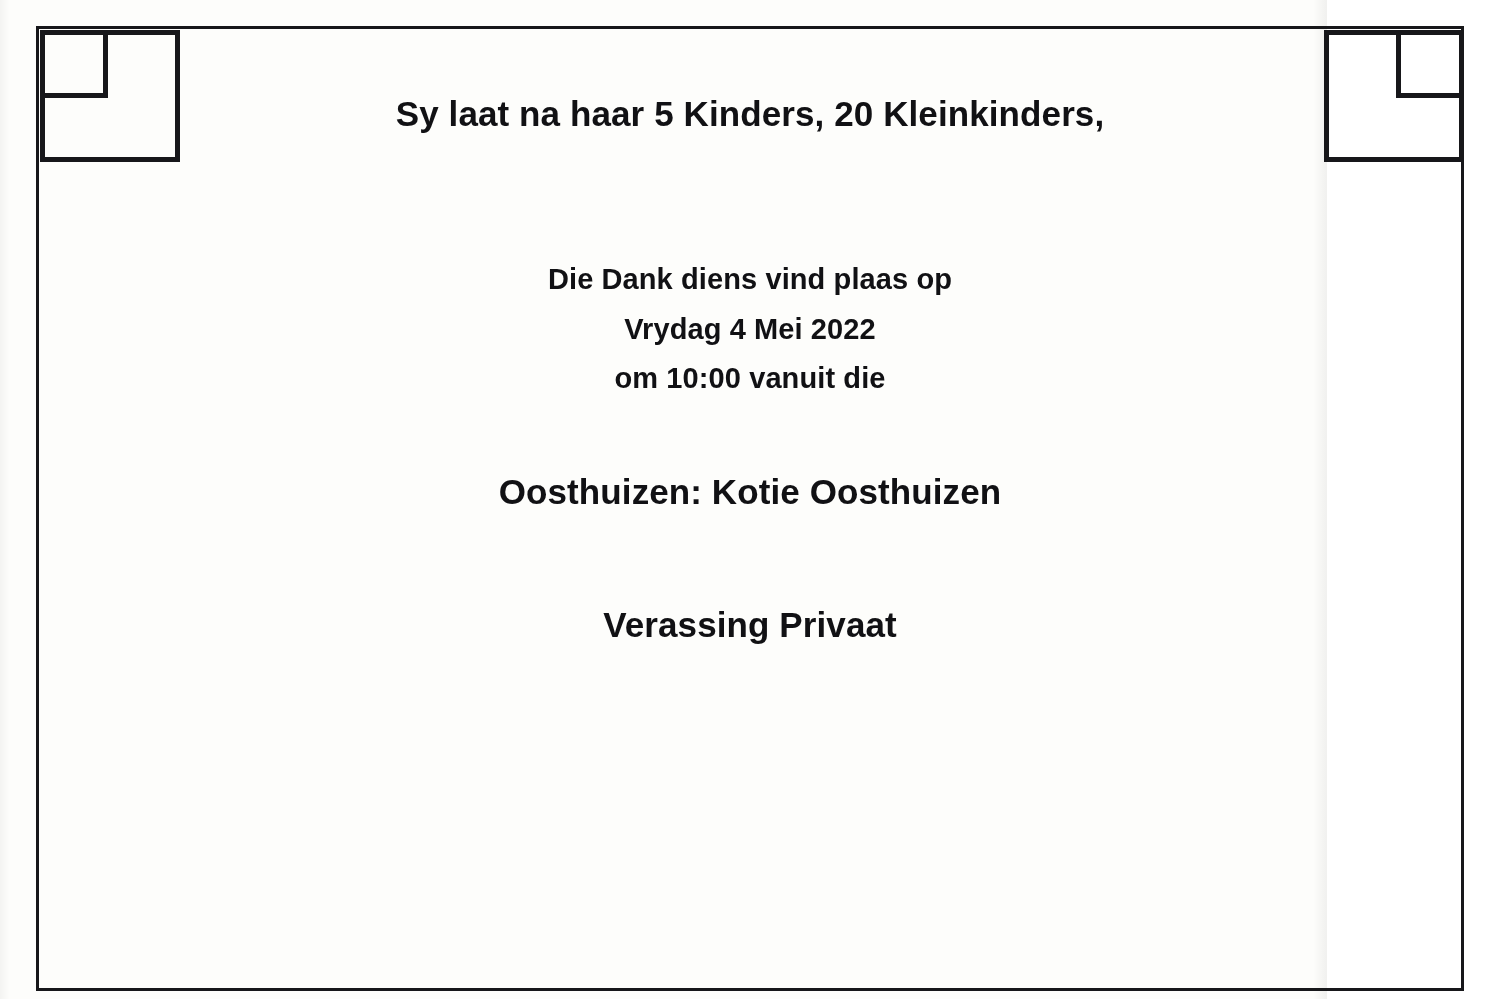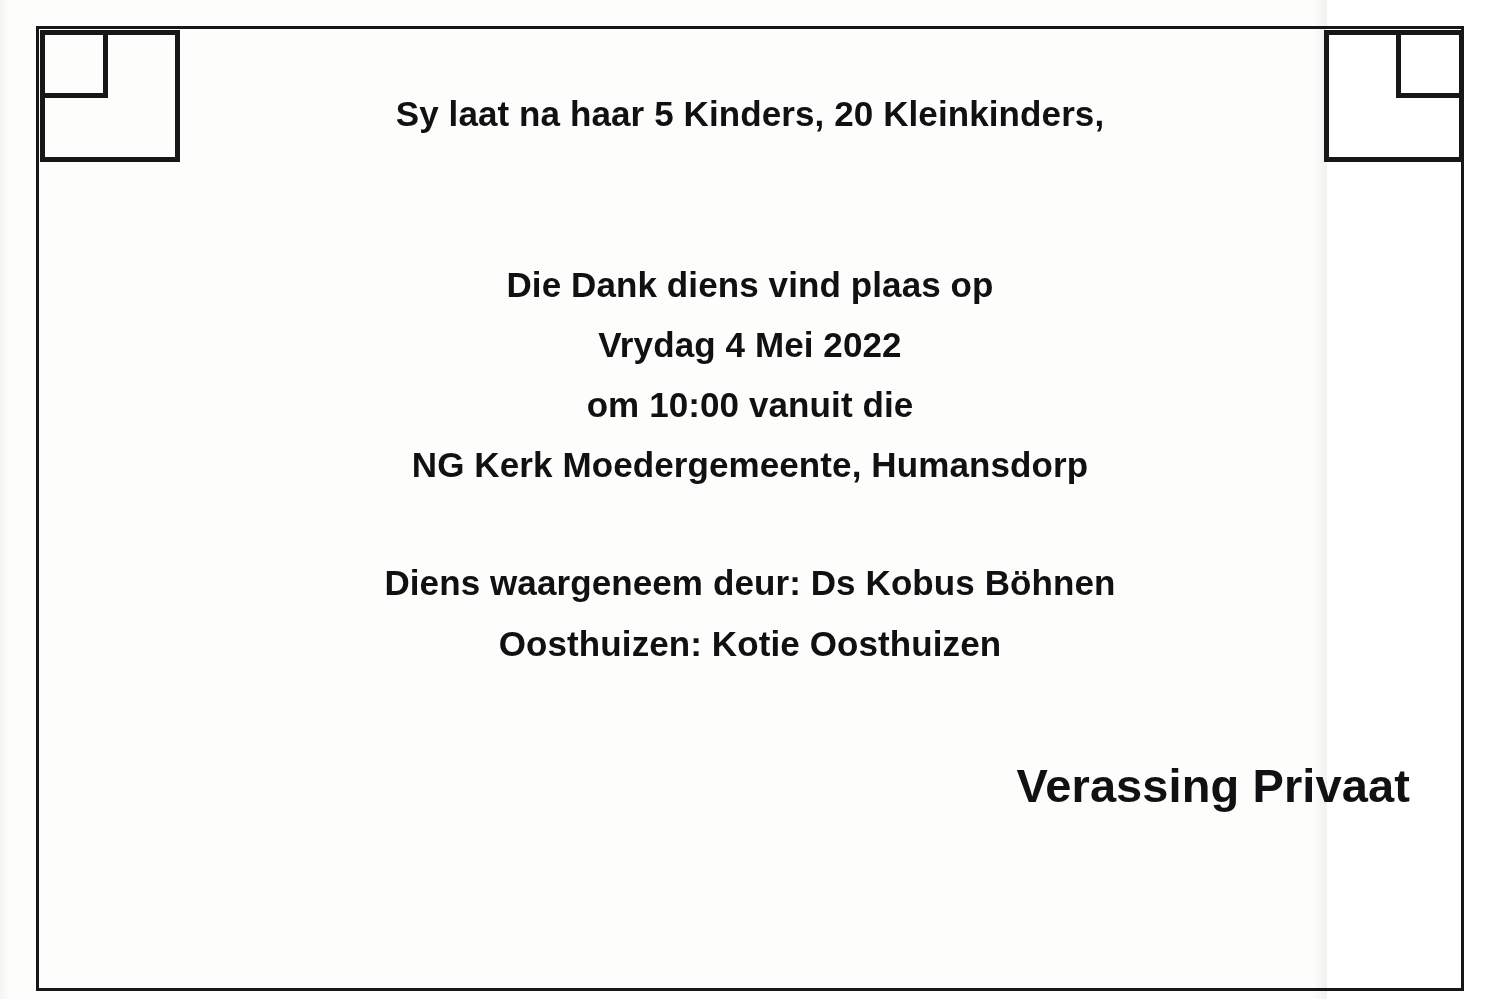--- a/index.html
+++ b/index.html
@@ -80,37 +80,36 @@
   }
 
   .block-survivors .line {
     font-size: 35px;
     line-height: 1.62;
   }
 
   .gap-1 { height: 112px; }
 
   .block-service .line {
-    font-size: 35px;
+    font-size: 29px;
     line-height: 1.72;
   }
 
   .gap-2 { height: 58px; }
 
   .block-officiants .line {
     font-size: 35px;
     line-height: 1.72;
   }
 
   .gap-3 { height: 74px; }
 
   .block-closing .line {
-    font-size: 47px;
+    font-size: 35px;
     line-height: 1.6;
-    text-align: right;
   }
 
   
   .scan-edge {
     position: absolute;
     right: 0;
     top: 0;
     width: 14px;
     height: 999px;
     background: linear-gradient(to right, rgba(0,0,0,0), rgba(0,0,0,0.05));
@@ -146,27 +145,25 @@
     <div class="block-survivors">
       <div class="line">Sy laat na haar 5 Kinders, 20 Kleinkinders,</div>
     </div>
 
     <div class="gap-1"></div>
 
     <div class="block-service">
       <div class="line">Die Dank diens vind plaas op</div>
       <div class="line">Vrydag 4 Mei 2022</div>
       <div class="line">om 10:00 vanuit die</div>
-      <div class="line">NG Kerk Moedergemeente, Humansdorp</div>
     </div>
 
     <div class="gap-2"></div>
 
     <div class="block-officiants">
-      <div class="line">Diens waargeneem deur:  Ds Kobus Böhnen</div>
       <div class="line">Oosthuizen:  Kotie Oosthuizen</div>
     </div>
 
     <div class="gap-3"></div>
 
     <div class="block-closing">
       <div class="line">Verassing Privaat</div>
     </div>
 
   </div>

